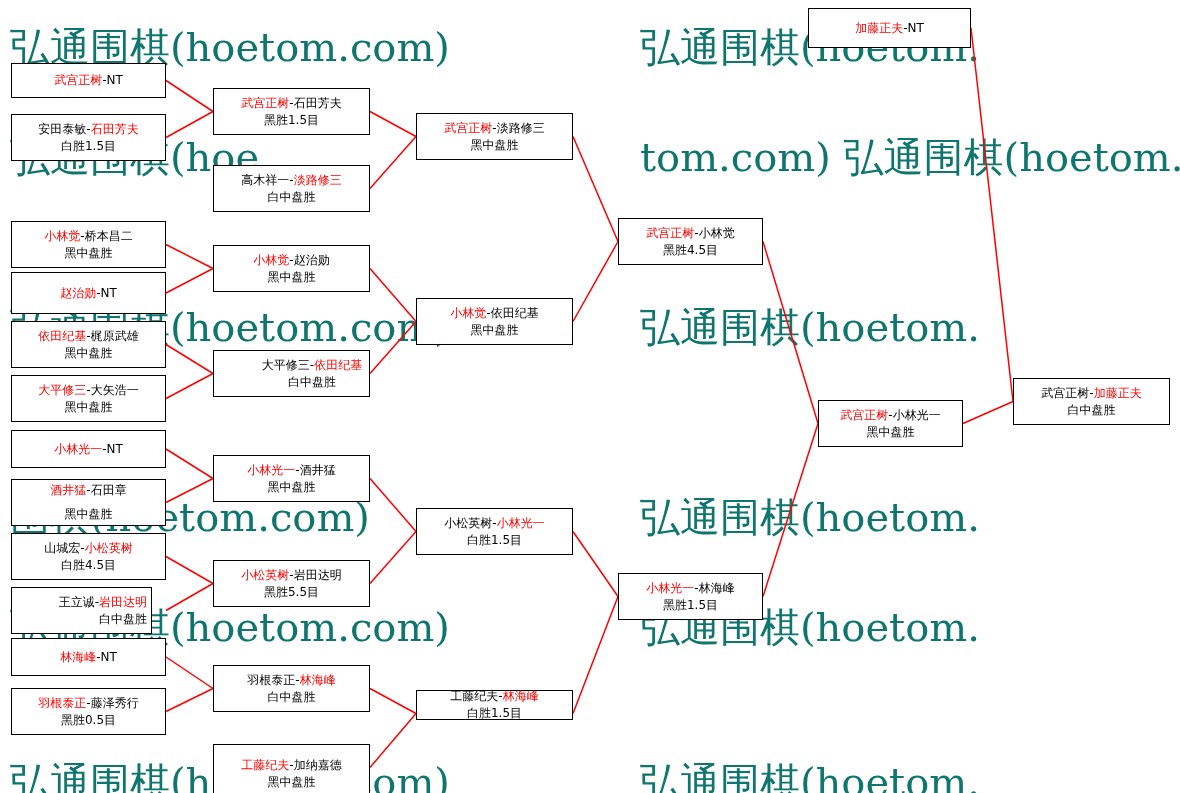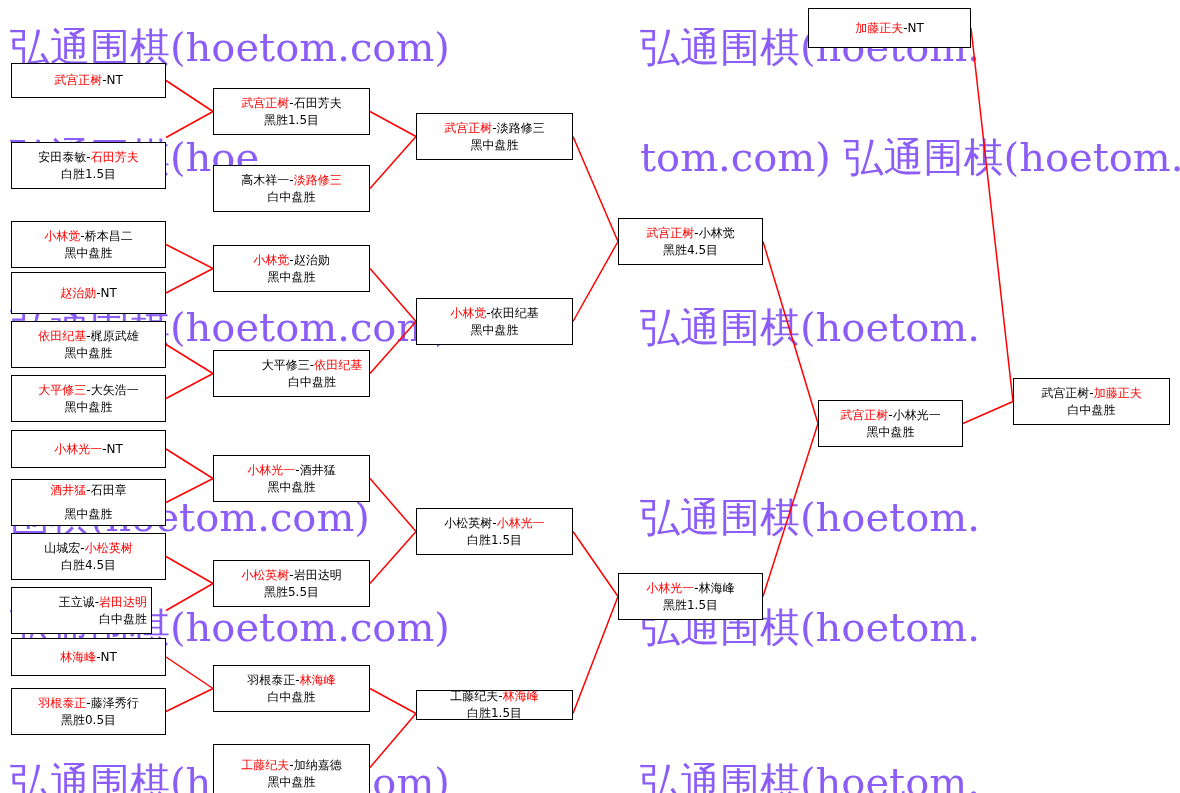--- a/index.html
+++ b/index.html
@@ -6,21 +6,21 @@
   body{
     width:1180px;height:793px;
     background:#ffffff;
     font-family:"DejaVu Sans","Liberation Sans",sans-serif;
     position:relative;
     overflow:hidden;
   }
   #stage{position:absolute;left:0;top:0;width:1180px;height:793px;}
   .wm{
     position:absolute;
-    color:#8b5cf6;
+    color:#0f766e;
     font-size:40px;
     font-family:"DejaVu Serif","Liberation Serif",serif;
     white-space:nowrap;
     user-select:none;
     z-index:0;
   }
   svg#lines{position:absolute;left:0;top:0;width:1180px;height:793px;z-index:1;}
   .node{
     position:absolute;
     box-sizing:border-box;
@@ -86,21 +86,21 @@
       <line x1="573" y1="713.5" x2="618" y2="596.5" stroke="#ff0000" stroke-width="1.5"></line>
       <line x1="763" y1="241.5" x2="818" y2="423.5" stroke="#ff0000" stroke-width="1.5"></line>
       <line x1="763" y1="596.5" x2="818" y2="423.5" stroke="#ff0000" stroke-width="1.5"></line>
       <line x1="963" y1="423.5" x2="1013" y2="401.5" stroke="#ff0000" stroke-width="1.5"></line>
       <line x1="971" y1="28" x2="1013" y2="401.5" stroke="#ff0000" stroke-width="1.5"></line>
     </svg>
   <div id="nodes">
       <div class="node" style="left: 11px; top: 63px; width: 155px; height: 35px;">
         <div class="ln"><span class="red">武宫正树</span><span class="blk">-NT</span></div>
       </div>
-      <div class="node" style="left: 11px; top: 114px; width: 155px; height: 47px; margin-top: 28px;">
+      <div class="node" style="left: 11px; top: 114px; width: 155px; height: 47px;">
         <div class="ln"><span class="blk">安田泰敏-</span><span class="red">石田芳夫</span></div>
         <div class="ln"><span class="blk">白胜1.5目</span></div>
       </div>
       <div class="node" style="left: 11px; top: 221px; width: 155px; height: 47px;">
         <div class="ln"><span class="red">小林觉</span><span class="blk">-桥本昌二</span></div>
         <div class="ln"><span class="blk">黑中盘胜</span></div>
       </div>
       <div class="node" style="left: 11px; top: 272px; width: 155px; height: 42px;">
         <div class="ln"><span class="red">赵治勋</span><span class="blk">-NT</span></div>
       </div>

